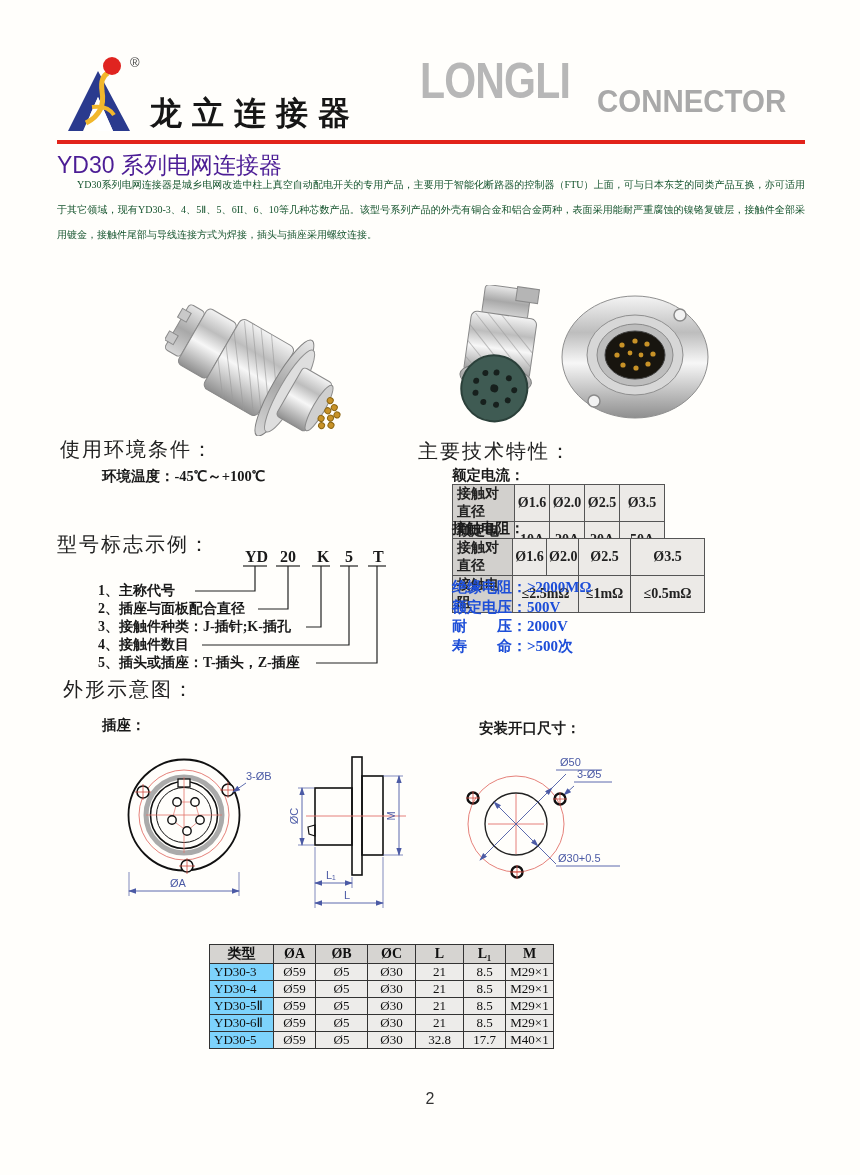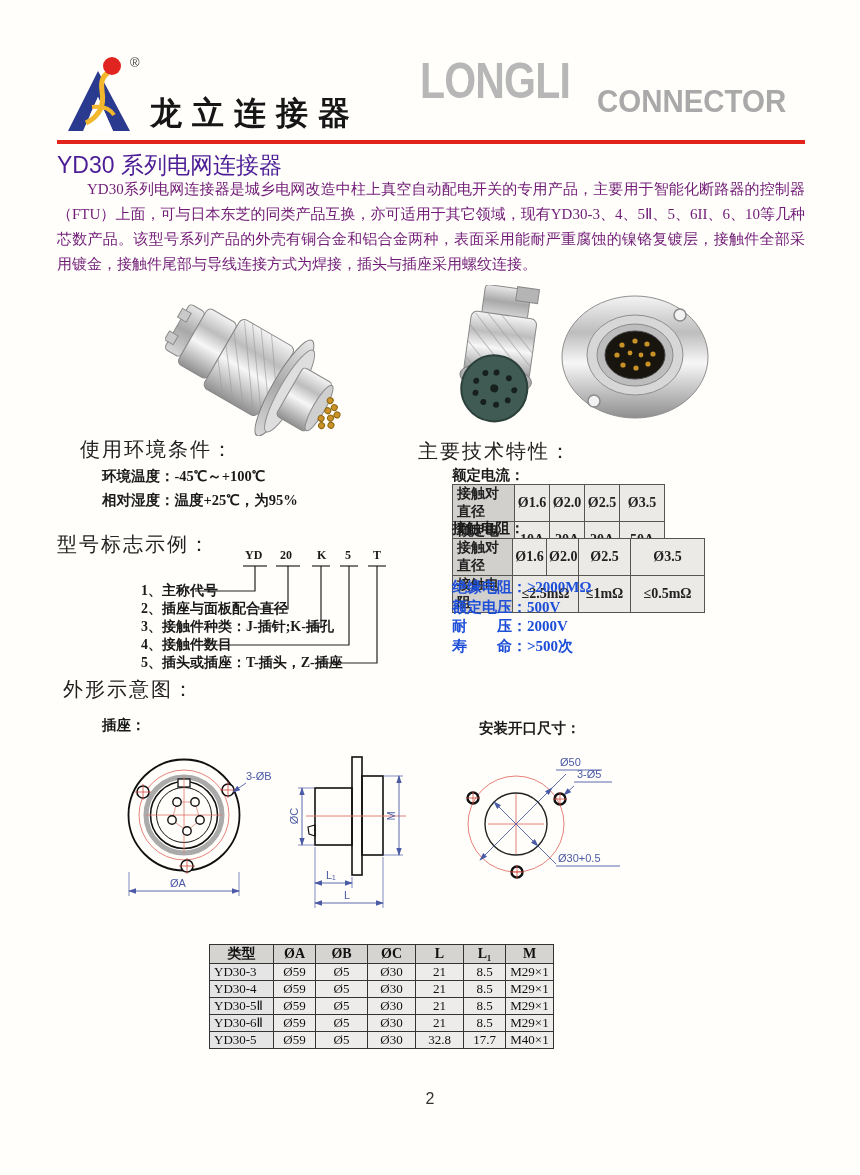--- a/index.html
+++ b/index.html
@@ -7,39 +7,39 @@
         font-family:"Liberation Serif",serif;color:#1a1a1a;}
   .abs{position:absolute;}
   
   .brand-cn{font-size:32px;font-weight:bold;letter-spacing:10px;color:#161616;font-family:"Liberation Serif",serif;}
   .brand-en1{font-size:50px;font-weight:bold;color:#b7b7b7;font-family:"Liberation Sans",sans-serif;
              transform:scaleX(.82);transform-origin:left top;letter-spacing:-1px;}
   .brand-en2{font-size:31px;font-weight:bold;color:#a9a9a9;font-family:"Liberation Sans",sans-serif;
              transform:scaleX(.95);transform-origin:left top;letter-spacing:0px;}
   .red-rule{height:4px;background:#e2231a;}
   .sec-green{font-size:23px;font-weight:normal;color:#4c1d95;font-family:"Liberation Sans",sans-serif;}
-  .intro{width:748px;font-size:15px;line-height:25px;text-align:justify;text-indent:2em;color:#701a75;}
+  .intro{width:748px;font-size:10px;line-height:25px;text-align:justify;text-indent:2em;color:#14532d;}
   .h2{font-size:20px;color:#222;letter-spacing:2px;}
   .lbl-bold{font-size:14.5px;font-weight:bold;color:#1a1a1a;}
   .env-line{font-size:14.5px;font-weight:bold;color:#1a1a1a;line-height:24px;}
   
   table{border-collapse:collapse;}
   .spec-table{font-size:14px;table-layout:fixed;}
   .spec-table td{border:1px solid #555;height:15px;padding:0 2px;background:#eceae7;text-align:center;font-weight:bold;color:#222;}
   .spec-table td.lbl{background:#d2d0cd;text-align:left;padding-left:4px;}
   .specs-list{font-size:15px;font-weight:bold;line-height:19.5px;color:#1d4ed8;}
   .specs-list .row{white-space:pre;}
   
-  .token{font-size:12px;font-weight:bold;font-family:"Liberation Serif",serif;}
-  .model-item{font-size:14px;font-weight:bold;white-space:nowrap;margin-left:43px;}
+  .token{font-size:16px;font-weight:bold;font-family:"Liberation Serif",serif;}
+  .model-item{font-size:14px;font-weight:bold;white-space:nowrap;}
   
   .size-table{font-size:13px;table-layout:fixed;}
   .size-table td,.size-table th{border:1px solid #333;height:16px;padding:0 3px;background:#edecea;text-align:center;font-weight:normal;color:#111;}
   .size-table th{background:#d6d4d1;font-weight:bold;font-size:14px;}
-  .size-table td.first{background:#e5e5e5;text-align:left;padding-left:4px;}
+  .size-table td.first{background:#7dd3fc;text-align:left;padding-left:4px;}
   .pagenum{width:860px;text-align:center;font-size:16px;color:#333;font-family:"Liberation Sans",sans-serif;}
   svg text{font-family:"Liberation Sans",sans-serif;}
   .dimtext{font-size:11px;fill:#4b5aa5;}
 </style>
 </head>
 <body>
 
 <div class="page">
 
   <svg class="abs" style="left:68px;top:53px;" width="78" height="88" viewBox="0 0 78 88">
@@ -149,23 +149,22 @@
         <circle cx="67" cy="72" r="2.6"></circle>
       <circle cx="61" cy="62" r="2.6"></circle>
         <circle cx="66" cy="52" r="2.6"></circle>
       <circle cx="74" cy="60" r="2.4"></circle>
         <circle cx="85" cy="62" r="2.4"></circle>
     </g>
     <circle cx="124" cy="22" r="6" fill="#f2f2f2" stroke="#8a8a8a" stroke-width="1.5"></circle>
     <circle cx="38" cy="108" r="6" fill="#f2f2f2" stroke="#8a8a8a" stroke-width="1.5"></circle>
   </svg>
 
-  <div class="abs h2" style="left:60px;top:436px;margin-left:20px;">使用环境条件：</div>
+  <div class="abs h2" style="left:60px;top:436px;">使用环境条件：</div>
   <div class="abs env-line" style="left:102px;top:464px;">环境温度：-45℃～+100℃</div>
-  <div class="abs env-line" style="left:102px;top:488px;">相对湿度：温度+25℃，为95%</div>
 
   <div class="abs h2" style="left:418px;top:438px;">主要技术特性：</div>
   <div class="abs lbl-bold" style="left:452px;top:466px;">额定电流：</div>
 
   <table class="abs spec-table" style="left:452px;top:484px;width:212px;">
     <colgroup>
         <col style="width:62px">
         <col style="width:35px">
         <col style="width:35px">
         <col style="width:35px">

